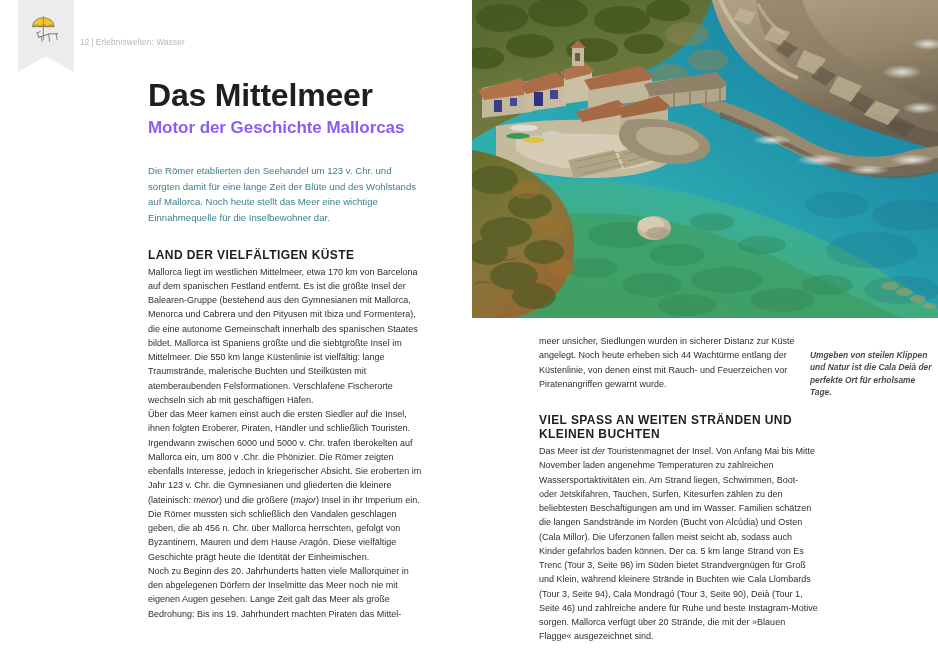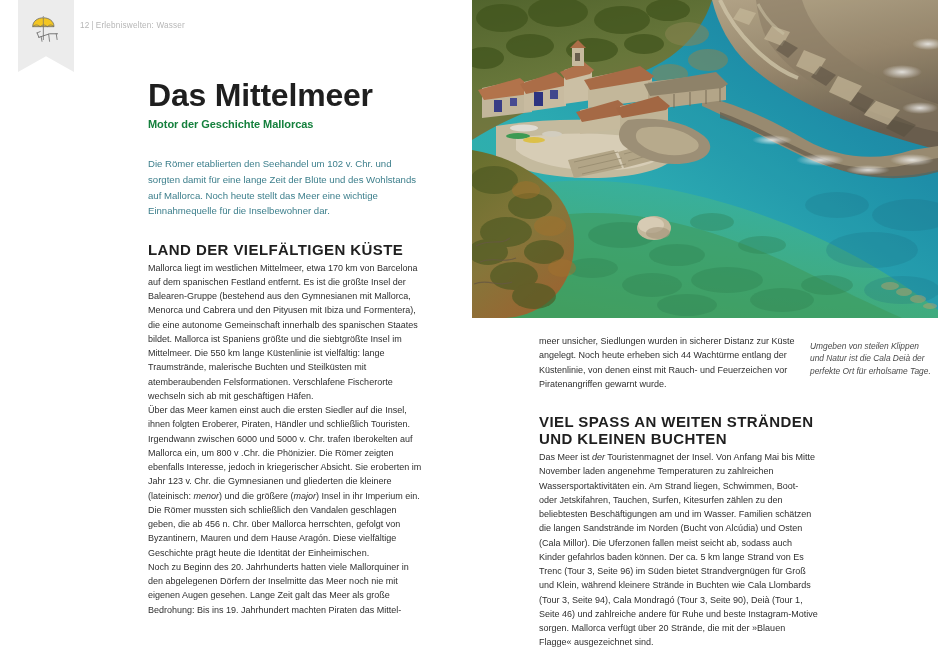--- a/index.html
+++ b/index.html
@@ -41,21 +41,21 @@
     transform: translateX(-50%);
     width: 36px;
     height: 32px;
     display: block;
   }
 
   
   .folio {
     position: absolute;
     left: 80px;
-    top: 21px;
+    top: 38px;
     font-size: 8.2px;
     letter-spacing: 0.18px;
     color: #b6b6b6;
     white-space: nowrap;
   }
   .folio .sep { padding: 0 2px; }
 
   
   .col-left {
     position: absolute;
@@ -65,36 +65,36 @@
   }
   .title {
     font-size: 32px;
     font-weight: bold;
     line-height: 1.12;
     letter-spacing: -0.2px;
     color: #1f1f1f;
     margin: 0 0 4px 0;
   }
   .subtitle {
-    font-size: 11px;
+    font-size: 17px;
     font-weight: bold;
     line-height: 1.15;
     letter-spacing: -0.05px;
-    color: #15803d;
+    color: #8b5cf6;
     margin: 0 0 26px 0;
   }
   .intro {
     font-size: 9.6px;
     line-height: 1.62;
     color: #3d7f8c;
     margin: 0 0 22px 0;
   }
 
   .sec-head {
-    font-size: 15px;
+    font-size: 12px;
     font-weight: bold;
     letter-spacing: 0.42px;
     color: #1f1f1f;
     margin: 0 0 3px 0;
     text-transform: uppercase;
   }
   .body-par {
     font-size: 9.0px;
     line-height: 1.585;
     color: #2f2f2f;
@@ -119,26 +119,27 @@
   .photo {
     width: 100%;
     height: 100%;
     display: block;
   }
 
   
   .caption {
     position: absolute;
     left: 810px;
-    top: 340px;
+    top: 349px;
     width: 124px;
     font-size: 8.4px;
     font-style: italic;
     line-height: 1.46;
     color: #4a4a4a;
+    font-weight: bold;
   }
 
   
   .col-right {
     position: absolute;
     left: 539px;
     top: 334px;
     width: 279px;
   }
   .col-right .body-par { margin-bottom: 22px; }
@@ -170,21 +171,21 @@
 
   <div class="folio">
     <span>12</span><span class="sep">|</span><span>Erlebniswelten: Wasser</span>
   </div>
 
   <div class="col-left">
 
     <h1 class="title">Das Mittelmeer</h1>
     <h2 class="subtitle">Motor der Geschichte Mallorcas</h2>
 
-    <p class="intro">Die Römer etablierten den Seehandel um 102 v. Chr. und sorgten damit für eine lange Zeit der Blüte und des Wohlstands auf Mallorca. Noch heute stellt das Meer eine wichtige Einnahmequelle für die Inselbewohner dar.</p>
+    <p class="intro">Die Römer etablierten den Seehandel um 123 v. Chr. und sorgten damit für eine lange Zeit der Blüte und des Wohlstands auf Mallorca. Noch heute stellt das Meer eine wichtige Einnahmequelle für die Inselbewohner dar.</p>
 
     <div class="block">
       <h3 class="sec-head">LAND DER VIELFÄLTIGEN KÜSTE</h3>
       <p class="body-par">Mallorca liegt im westlichen Mittelmeer, etwa 170 km von Barcelona auf dem spanischen Festland entfernt. Es ist die größte Insel der Balearen-Gruppe (bestehend aus den Gymnesianen mit Mallorca, Menorca und Cabrera und den Pityusen mit Ibiza und Formentera), die eine autonome Gemeinschaft innerhalb des spanischen Staates bildet. Mallorca ist Spaniens größte und die siebtgrößte Insel im Mittelmeer. Die 550 km lange Küstenlinie ist vielfältig: lange Traumstrände, malerische Buchten und Steilküsten mit atemberaubenden Felsformationen. Verschlafene Fischerorte wechseln sich ab mit geschäftigen Häfen.</p>
     </div>
 
     <div class="block">
       <p class="body-par"><span>Über das Meer kamen einst auch die ersten Siedler auf die Insel, ihnen folgten Eroberer, Piraten, Händler und schließlich Touristen. Irgendwann zwischen 6000 und 5000 v. Chr. trafen Iberokelten auf Mallorca ein, um 800 v .Chr. die Phönizier. Die Römer zeigten ebenfalls Interesse, jedoch in kriegerischer Absicht. Sie eroberten im Jahr 123 v. Chr. die Gymnesianen und gliederten die kleinere (lateinisch: </span><em>menor</em><span>) und die größere (</span><em>major</em><span>) Insel in ihr Imperium ein. Die Römer mussten sich schließlich den Vandalen geschlagen geben, die ab 456 n. Chr. über Mallorca herrschten, gefolgt von Byzantinern, Mauren und dem Hause Aragón. Diese vielfältige Geschichte prägt heute die Identität der Einheimischen.</span></p>
     </div>
 

